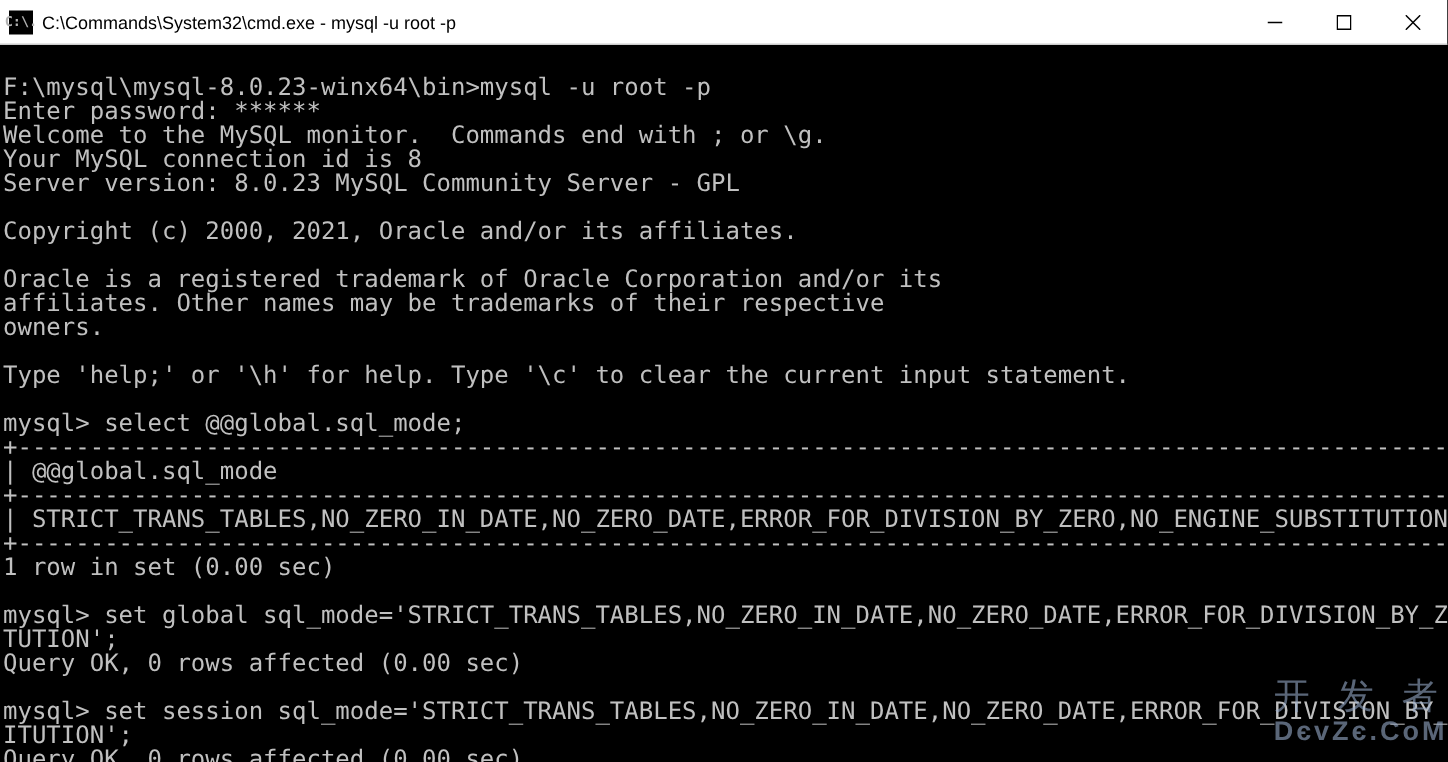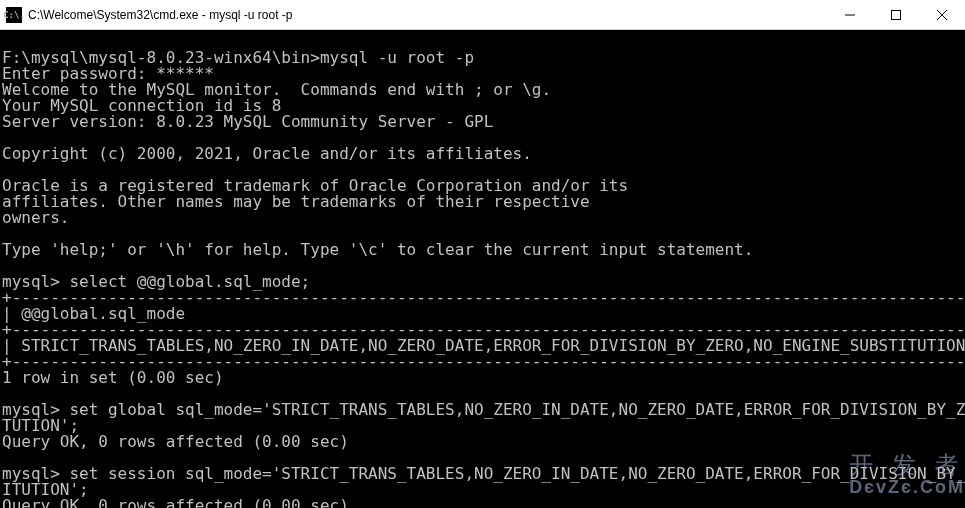--- a/index.html
+++ b/index.html
@@ -93,21 +93,21 @@
       font-weight: 700;
     }
   </style>
 </head>
 <body>
 
 <div class="titlebar">
   <div class="cmd-icon">
     <span class="cmd-icon-inner">C:\.</span>
   </div>
-  <div class="title-text">C:\Welcome\System32\cmd.exe - mysql  -u root -p</div>
+  <div class="title-text">C:\Commands\System32\cmd.exe - mysql  -u root -p</div>
   <div class="window-controls">
     <div class="win-btn">
       <svg viewBox="0 0 10 10">
           <line x1="0" y1="5" x2="10" y2="5" stroke="#000" stroke-width="1"></line>
         </svg>
     </div>
     <div class="win-btn">
       <svg viewBox="0 0 10 10">
           <rect x="0.5" y="0.5" width="9" height="9" fill="none" stroke="#000" stroke-width="1"></rect>
         </svg>

